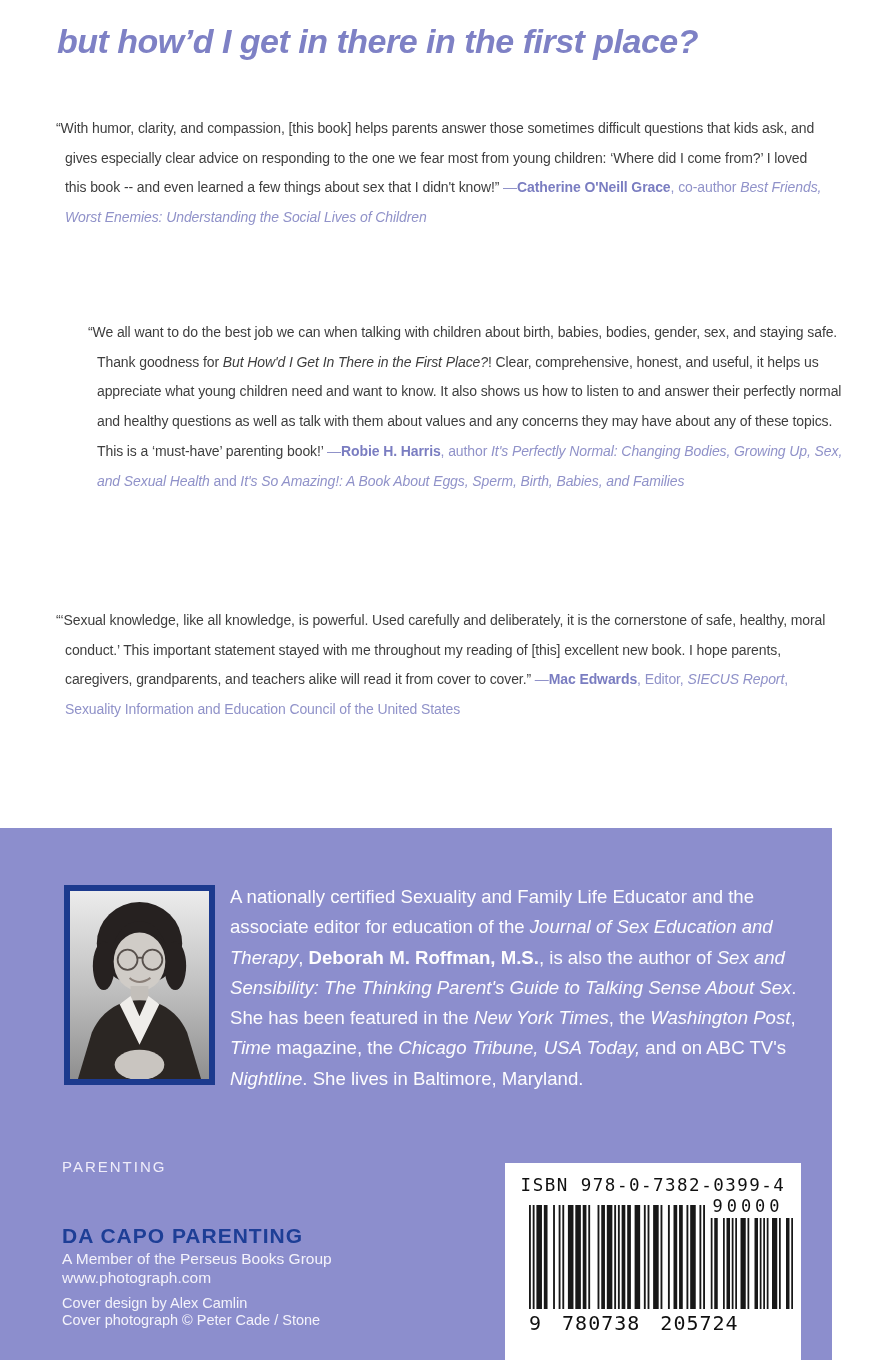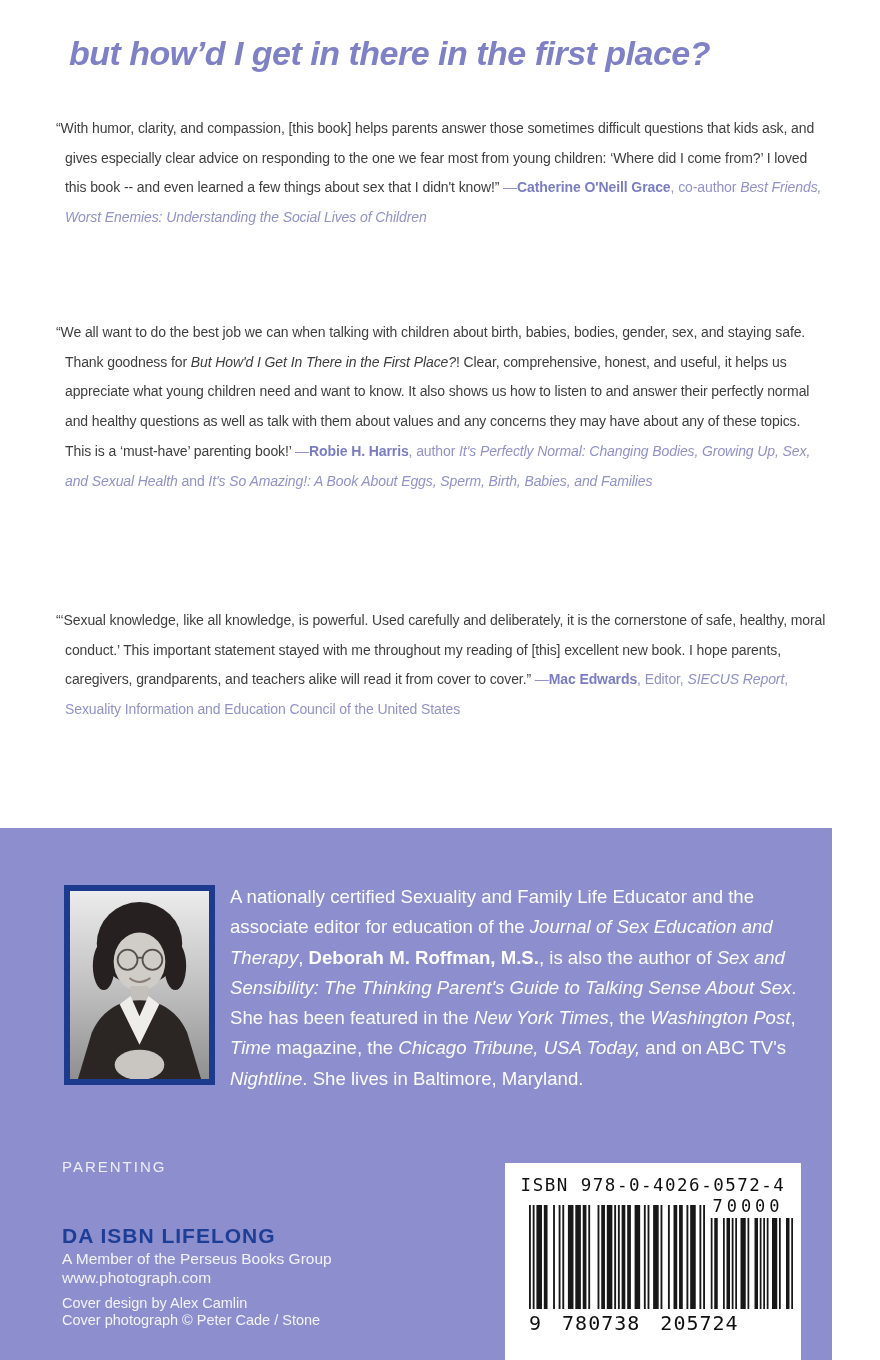--- a/index.html
+++ b/index.html
@@ -5,35 +5,35 @@
   html,body{margin:0;padding:0;background:#ffffff;}
   .cover{
     position:relative;
     width:880px;height:1360px;
     background:#ffffff;
     overflow:hidden;
     font-family:"Liberation Sans",sans-serif;
   }
   
   .tagline{
-    position:absolute;left:57px;top:22px;margin:12px;
+    position:absolute;left:57px;top:22px;margin:0;
     width:800px;
     font-size:34px;font-weight:700;font-style:italic;
     letter-spacing:-0.5px;
     color:var(--c-tagline_purple,#7e81c5);
   }
   
   .quote{
     position:absolute;left:56px;width:762px;margin:0;
     font-size:14px;line-height:29.7px;letter-spacing:-0.1px;
     color:var(--c-body_text,#3e3e3e);
     padding-left:9px;text-indent:-9px;
   }
   .q1{top:114px;}
-  .q2{top:318px;}
+  .q2{top:318px;margin-left:32px;}
   .q3{top:606px;}
   .sg-i{font-style:italic;}
   .sg-b{font-weight:700;}
   .sg-p{color:var(--c-attribution_purple,#9092c9);}
   .sg-bp{font-weight:700;color:var(--c-attribution_name_purple,#7a7dc1);}
   .sg-ip{font-style:italic;color:var(--c-attribution_purple,#9092c9);}
   
   .purple{
     position:absolute;left:0;top:828px;width:832px;height:532px;
     background:var(--c-section_purple,#8c8ecd);
@@ -123,29 +123,29 @@
         <rect x="61" y="94" width="18" height="16" fill="#c3bfba"></rect>
         <path d="M8 186 L22 140 C32 118 50 108 70 108 C90 108 108 118 118 140 L132 186 Z" fill="#2b2623"></path>
         <path d="M50 112 L70 152 L90 112 L79 104 L70 124 L61 104 Z" fill="#efedea"></path>
         <ellipse cx="70" cy="172" rx="25" ry="15" fill="#c9c5c0"></ellipse>
       </svg>
     </figure>
 
     <p class="bio"><span>A nationally certified Sexuality and Family Life Educator and the associate editor for education of the </span><span class="sg-i">Journal of Sex Education and Therapy</span><span>, </span><span class="sg-b">Deborah M. Roffman, M.S.</span><span>, is also the author of </span><span class="sg-i">Sex and Sensibility: The Thinking Parent's Guide to Talking Sense About Sex</span><span>. She has been featured in the </span><span class="sg-i">New York Times</span><span>, the </span><span class="sg-i">Washington Post</span><span>, </span><span class="sg-i">Time</span><span> magazine, the </span><span class="sg-i">Chicago Tribune, USA Today,</span><span> and on ABC TV's </span><span class="sg-i">Nightline</span><span>. She lives in Baltimore, Maryland.</span></p>
 
     <div class="category">PARENTING</div>
-    <div class="imprint">DA ISBN LIFELONG</div>
+    <div class="imprint">DA CAPO PARENTING</div>
     <div class="imprint-sub">A Member of the Perseus Books Group</div>
     <div class="website">www.photograph.com</div>
     <div class="credit1">Cover design by Alex Camlin</div>
     <div class="credit2">Cover photograph © Peter Cade / Stone</div>
 
     <div class="barcode-box">
-      <div class="isbn-label">ISBN 978-0-4026-0572-4</div>
-      <div class="price-code">70000</div>
+      <div class="isbn-label">ISBN 978-0-7382-0399-4</div>
+      <div class="price-code">90000</div>
       <svg class="bars-main" viewBox="0 0 95 100" preserveAspectRatio="none">
           <rect x="0" y="0" width="1" height="100"></rect>
           <rect x="2" y="0" width="1" height="100"></rect>
           <rect x="4" y="0" width="3" height="100"></rect>
           <rect x="8" y="0" width="2" height="100"></rect>
           <rect x="13" y="0" width="1" height="100"></rect>
           <rect x="16" y="0" width="1" height="100"></rect>
           <rect x="18" y="0" width="1" height="100"></rect>
           <rect x="21" y="0" width="3" height="100"></rect>
           <rect x="25" y="0" width="3" height="100"></rect>

